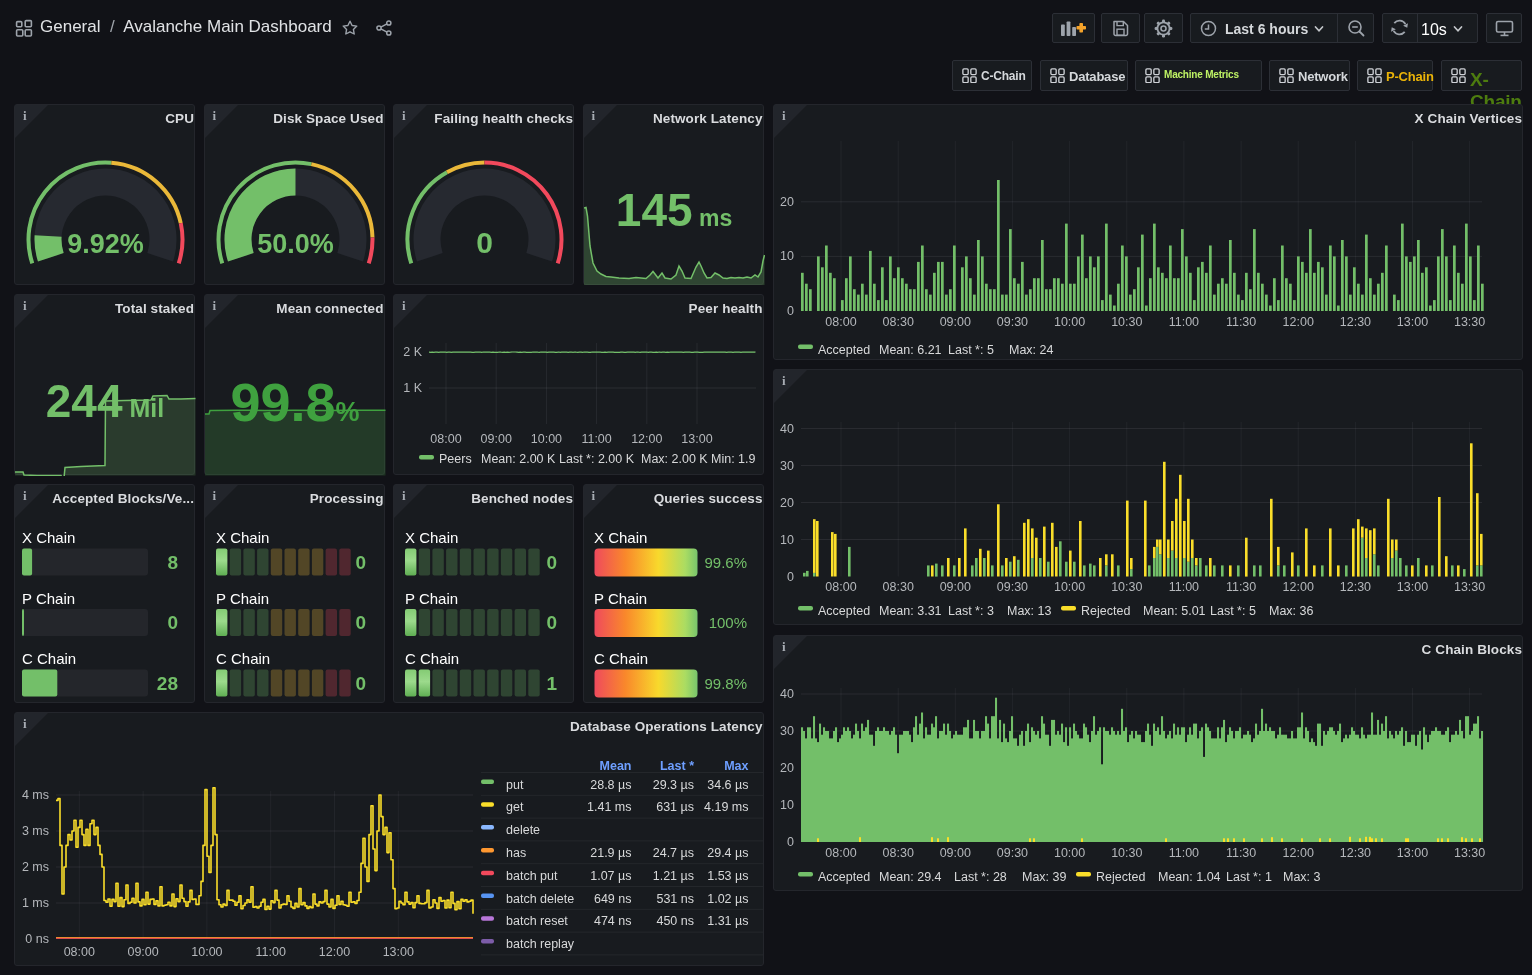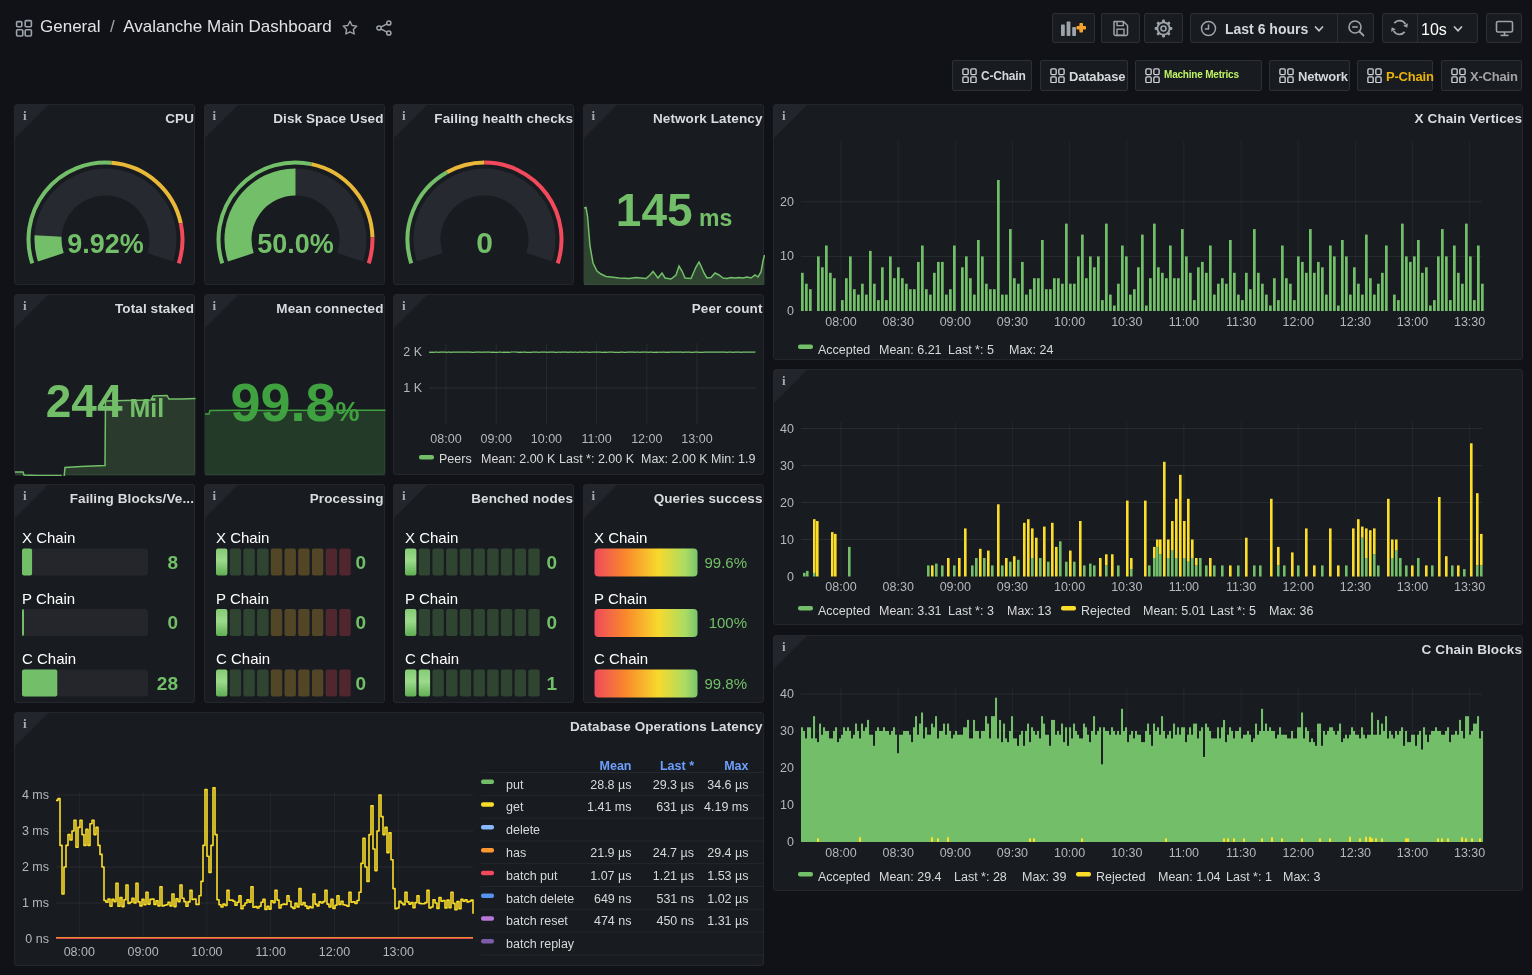--- a/index.html
+++ b/index.html
@@ -154,21 +154,21 @@
 <div class="abs" style="left:1386px;top:69px;font-size:13px;font-weight:700;letter-spacing:-0.2px;color:#eab308">P-Chain</div>
 <div class="abs" style="left:1441px;top:60px;width:81px;height:31px;background:#181b1f;border:1px solid #2c2f36;border-radius:2px"></div>
 <svg class="abs" style="left:1451px;top:68px" width="15" height="15" viewBox="0 0 17 17">
 <g fill="none" stroke="#ced1d6" stroke-width="1.5">
 <rect x="1" y="1" width="6" height="6.5" rx="1.2"></rect>
       <rect x="10" y="1" width="6" height="6.5" rx="1.2"></rect>
 <rect x="1" y="10" width="6" height="6.5" rx="1.2"></rect>
       <rect x="10" y="10" width="6" height="6.5" rx="1.2"></rect>
     </g>
   </svg>
-<div class="abs" style="left:1470px;top:69px;font-size:13px;font-weight:700;letter-spacing:-0.2px;color:#a3a3a3">X-Chain</div>
+<div class="abs" style="left:1470px;top:69px;font-size:19px;font-weight:700;letter-spacing:-0.2px;color:#4d7c0f">X-Chain</div>
 <div class="panel" style="left:14px;top:103.5px;width:181px;height:181.5px">
 <div class="corner"></div>
     <div class="cinfo">i</div>
 <div class="ptitle">CPU</div>
 <svg class="abs" style="left:0;top:0" width="181" height="181.5" viewBox="0 0 181 181.5">
       <path d="M 17.27 158.29 A 77 77 0 0 1 96.30 57.72" fill="none" stroke="#73bf69" stroke-width="4"></path>
       <path d="M 96.30 57.72 A 77 77 0 0 1 165.75 118.18" fill="none" stroke="#eab839" stroke-width="4"></path>
       <path d="M 165.75 118.18 A 77 77 0 0 1 163.73 158.29" fill="none" stroke="#f2495c" stroke-width="4"></path>
       <path d="M 35.81 152.27 A 57.5 57.5 0 1 1 145.19 152.27" fill="none" stroke="#262930" stroke-width="27"></path>
       <path d="M 35.81 152.27 A 57.5 57.5 0 0 1 33.10 131.06" fill="none" stroke="#73bf69" stroke-width="27"></path>
@@ -226,21 +226,21 @@
 <div class="ptitle">Mean connected</div>
 <svg class="abs" style="left:0;top:0" width="181" height="181" viewBox="0 0 181 181">
 <path d="M0,119 L0,119 L4,119 L5,115.5 L30,115.2 L60,115.4 L90,115.2 L120,115.4 L150,115.2 L180.5,115.3 L180.5,180.5 L0,180.5 Z" fill="rgba(70,160,70,0.24)" stroke="none"></path>
 <path d="M0,119 L0,119 L4,119 L5,115.5 L30,115.2 L60,115.4 L90,115.2 L120,115.4 L150,115.2 L180.5,115.3" fill="none" stroke="#3fa13f" stroke-width="1.5"></path>
 <text x="90" y="126" text-anchor="middle" font-size="54" font-weight="700" fill="#3fa13f">99.8<tspan font-size="27">%</tspan></text>
 </svg>
 </div>
 <div class="panel" style="left:393px;top:294px;width:370.5px;height:181px">
 <div class="corner"></div>
     <div class="cinfo">i</div>
-<div class="ptitle">Peer count</div>
+<div class="ptitle">Peer health</div>
 <svg class="abs" style="left:0;top:0" width="370" height="181" viewBox="0 0 370 181">
       <line x1="35" y1="57" x2="362" y2="57" stroke="rgba(240,245,255,0.09)" stroke-width="1"></line>
       <line x1="35" y1="93" x2="362" y2="93" stroke="rgba(240,245,255,0.09)" stroke-width="1"></line>
       <line x1="52.0" y1="48" x2="52.0" y2="129" stroke="rgba(240,245,255,0.07)" stroke-width="1"></line>
       <line x1="102.2" y1="48" x2="102.2" y2="129" stroke="rgba(240,245,255,0.07)" stroke-width="1"></line>
       <line x1="152.4" y1="48" x2="152.4" y2="129" stroke="rgba(240,245,255,0.07)" stroke-width="1"></line>
       <line x1="202.6" y1="48" x2="202.6" y2="129" stroke="rgba(240,245,255,0.07)" stroke-width="1"></line>
       <line x1="252.8" y1="48" x2="252.8" y2="129" stroke="rgba(240,245,255,0.07)" stroke-width="1"></line>
       <line x1="303.0" y1="48" x2="303.0" y2="129" stroke="rgba(240,245,255,0.07)" stroke-width="1"></line>
       <text x="28" y="61" text-anchor="end" font-size="12.5" fill="#b4b7bb">2 K</text>
@@ -256,21 +256,21 @@
       <text x="45" y="168" font-size="12.5" fill="#d8d9da">Peers</text>
       <text x="87" y="168" font-size="12.5" fill="#d8d9da">Mean: 2.00 K</text>
       <text x="165" y="168" font-size="12.5" fill="#d8d9da">Last *: 2.00 K</text>
       <text x="247" y="168" font-size="12.5" fill="#d8d9da">Max: 2.00 K</text>
       <text x="317" y="168" font-size="12.5" fill="#d8d9da">Min: 1.9</text>
     </svg>
 </div>
 <div class="panel" style="left:14px;top:484px;width:181px;height:219px">
 <div class="corner"></div>
     <div class="cinfo">i</div>
-<div class="ptitle">Failing Blocks/Ve...</div>
+<div class="ptitle">Accepted Blocks/Ve...</div>
 <svg class="abs" style="left:0;top:0" width="181" height="219" viewBox="0 0 181 219">
       <text x="7" y="58" font-size="15" fill="#ffffff">X Chain</text>
       <rect x="7" y="63.5" width="126" height="27" rx="3" fill="#24262b"></rect>
       <rect x="7" y="63.5" width="10.1" height="27" rx="2" fill="#73bf69"></rect>
       <text x="163" y="83.5" text-anchor="end" font-size="19" font-weight="700" fill="#73bf69">8</text>
       <text x="7" y="118.5" font-size="15" fill="#ffffff">P Chain</text>
       <rect x="7" y="124" width="126" height="27" rx="3" fill="#24262b"></rect>
       <rect x="7" y="124" width="2.0" height="27" rx="2" fill="#73bf69"></rect>
       <text x="163" y="144" text-anchor="end" font-size="19" font-weight="700" fill="#73bf69">0</text>
       <text x="7" y="179" font-size="15" fill="#ffffff">C Chain</text>

